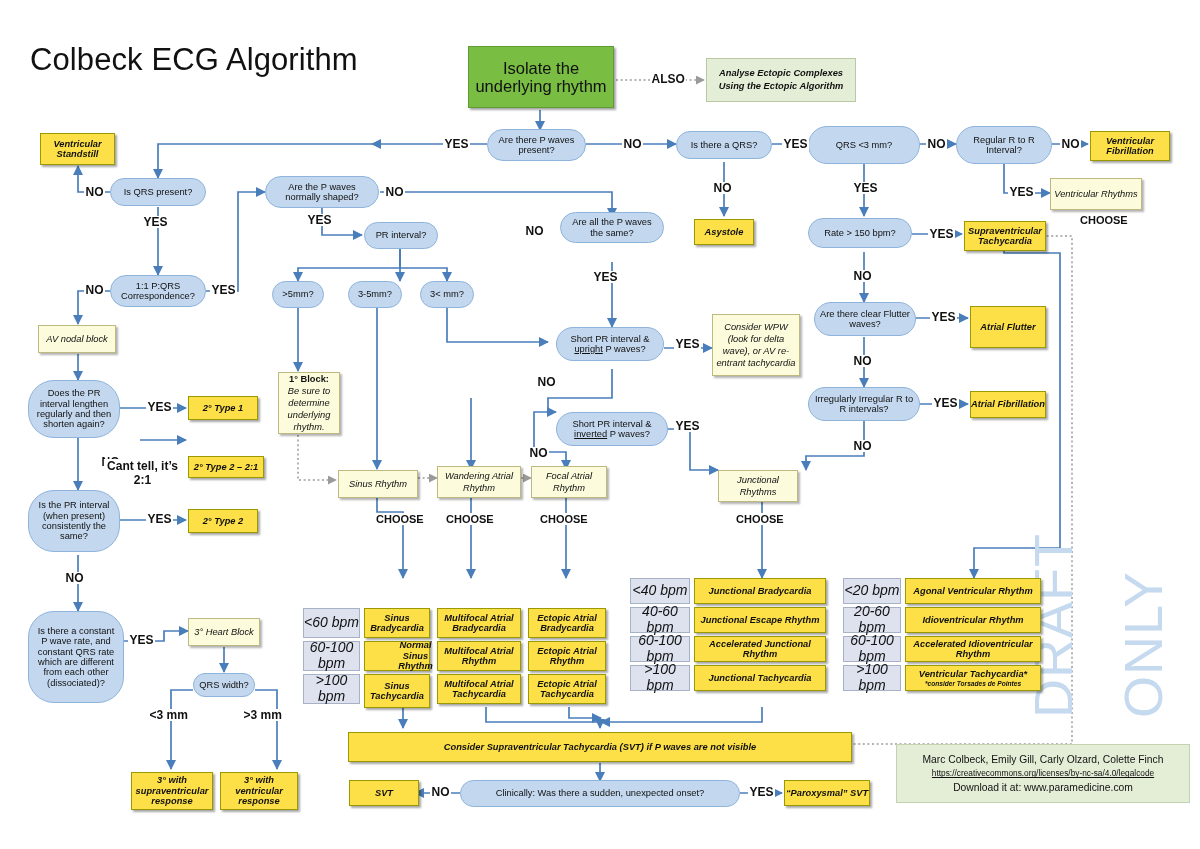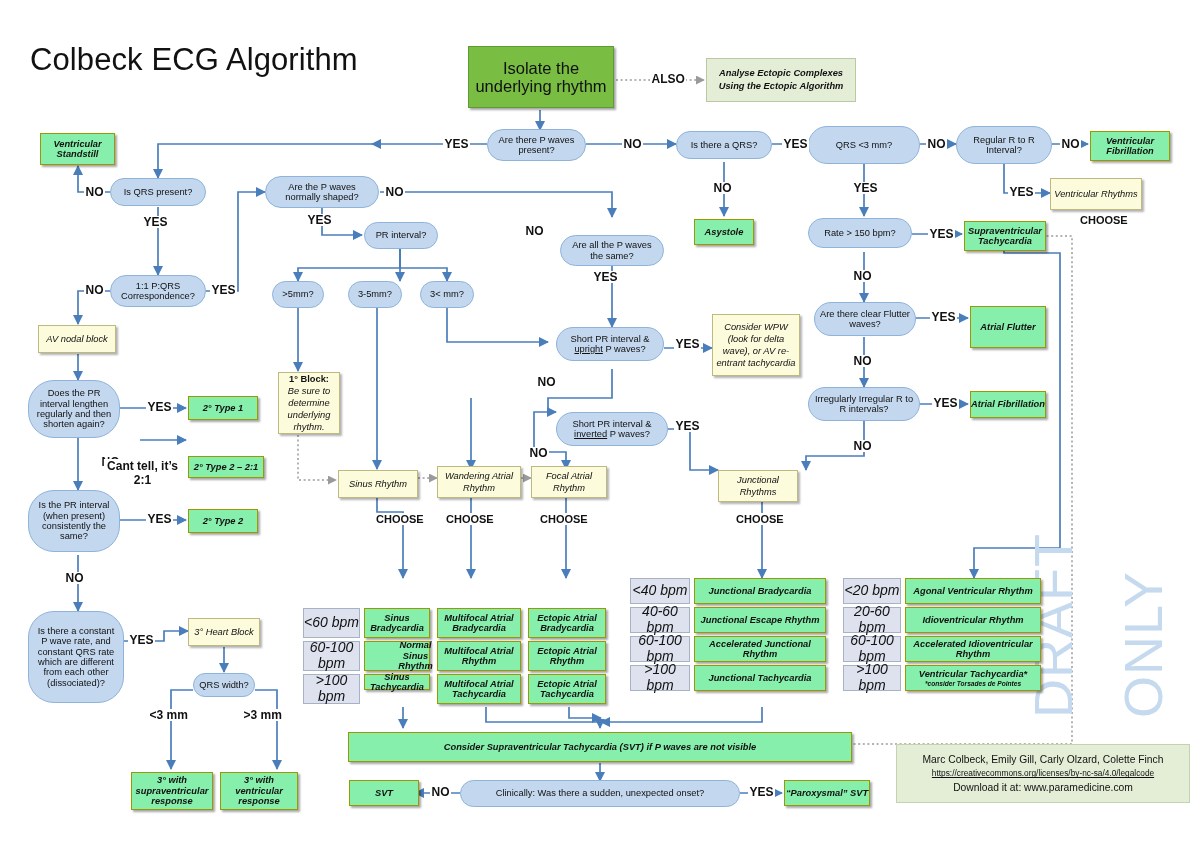--- a/index.html
+++ b/index.html
@@ -22,21 +22,21 @@
   
   .notegreen{background:#e4eed7;border:1px solid #b8c9a4;font-size:9.3px;
              font-style:italic;font-weight:bold;line-height:1.35;}
 
   
   .dec{background:#c3d7ee;border:1.1px solid #8eb4dc;border-radius:999px;
        font-size:9.3px;color:#111;padding:2px 5px;}
   .dec.tall{border-radius:26px;}
 
   
-  .yel{background:#86efac;border:1.2px solid #9a9a00;font-size:9.3px;font-weight:bold;
+  .yel{background:#fde047;border:1.2px solid #9a9a00;font-size:9.3px;font-weight:bold;
        font-style:italic;box-shadow:2px 2px 2px rgba(0,0,0,.35);}
 
   
   .cream{background:#fcfbdc;border:1px solid #bdb981;font-size:9.3px;font-style:italic;
          box-shadow:2px 2px 2px rgba(0,0,0,.3);line-height:1.3;}
   .cream b{font-style:normal;}
 
   
   .grey{background:#dde2ee;border:1px solid #a8b2c6;font-size:14px;font-style:italic;}
 
@@ -254,21 +254,21 @@
 
   <div class="node dec" style="left:272px;top:281px;width:52px;height:27px;">&gt;5mm?</div>
   <div class="node dec" style="left:348px;top:281px;width:54px;height:27px;">3-5mm?</div>
   <div class="node dec" style="left:420px;top:281px;width:54px;height:27px;">3&lt; mm?</div>
 
   <div class="node cream" style="left:278px;top:372px;width:62px;height:62px;flex-direction:column;">
     <b>1° Block:</b>
     <span>Be sure to determine underlying rhythm.</span>
   </div>
 
-  <div class="node dec" style="left:560px;top:235px;width:104px;height:31px;">Are all the P waves the same?</div>
+  <div class="node dec" style="left:560px;top:212px;width:104px;height:31px;">Are all the P waves the same?</div>
   <div class="lab" style="left:524px;top:225px;">NO</div>
   <div class="lab" style="left:592px;top:271px;">YES</div>
 
   <div class="node dec" style="left:556px;top:327px;width:108px;height:34px;">
     <span>
       <span>Short PR interval &amp; </span><u>upright</u><span> P waves?</span>
     </span>
   </div>
   <div class="lab" style="left:674px;top:338px;">YES</div>
   <div class="lab" style="left:536px;top:376px;">NO</div>
@@ -319,21 +319,21 @@
         </div>
       </div>
       <div style="display: flex; gap: 4px; margin-bottom: 3px;">
         <div class="node grey" style="position: relative; width: 57px; height: 30px;">60-100 bpm</div>
         <div class="node yel" style="position: relative; width: 66px; height: 30px; flex-direction: column; padding-left: 37px;">
           <span>Normal Sinus Rhythm</span>
         </div>
       </div>
       <div style="display: flex; gap: 4px; margin-bottom: 3px;">
         <div class="node grey" style="position: relative; width: 57px; height: 30px;">&gt;100 bpm</div>
-        <div class="node yel" style="position: relative; width: 66px; height: 16px; flex-direction: column;">
+        <div class="node yel" style="position: relative; width: 66px; height: 34px; flex-direction: column;">
           <span>Sinus Tachycardia</span>
         </div>
       </div>
     </div>
   <div id="tbl-multi" style="position:absolute;left:437px;top:608px;">
       <div style="display: flex; gap: 0px; margin-bottom: 3px;">
         <div class="node yel" style="position: relative; width: 84px; height: 30px; flex-direction: column;">
           <span>Multifocal Atrial Bradycardia</span>
         </div>
       </div>

